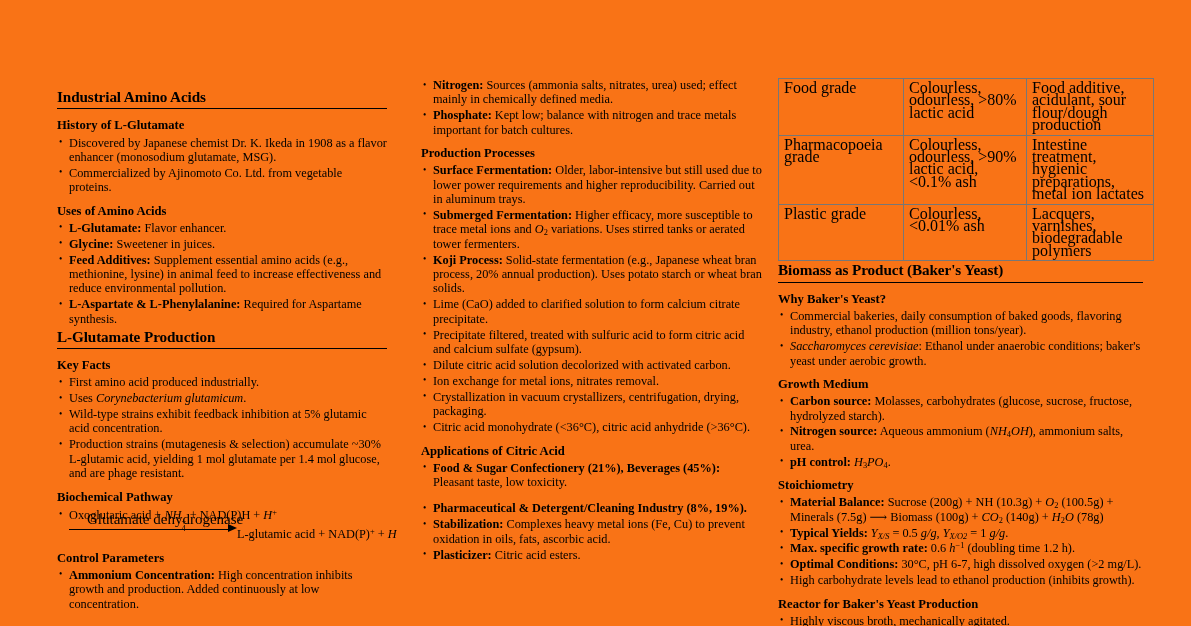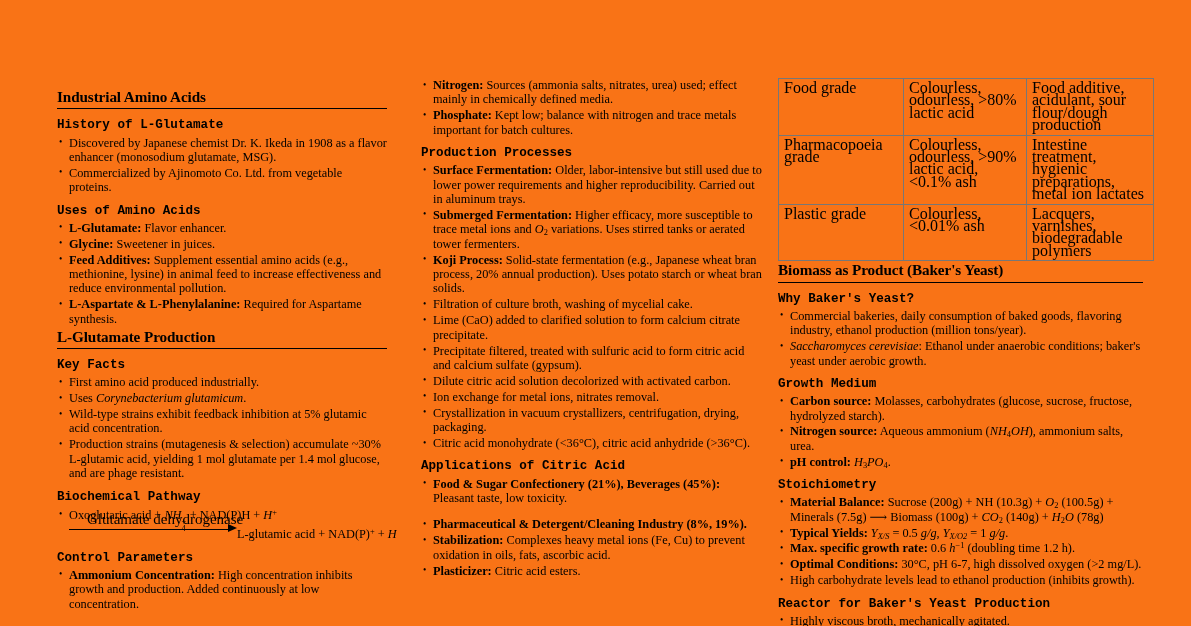--- a/index.html
+++ b/index.html
@@ -50,21 +50,20 @@
     border-top: 1.6px solid #000;
     margin: 0 0 9px 0;
     height: 0;
   }
   h2.sub {
     font-size: 12.6px;
     font-weight: bold;
     margin: 9px 0 2px 0;
     padding: 0;
     line-height: 1.2;
-    font-family: Liberation Mono, monospace;
   }
   h2.sub.first { margin-top: 0; }
 
   ul {
     list-style: none;
     margin: 0 0 0 0;
     padding: 0;
   }
   li {
     position: relative;
@@ -232,21 +231,20 @@
       </ul>
 
       <h2 class="sub">Production Processes</h2>
       <ul>
         <li><b>Surface Fermentation:</b> <span>Older, labor-intensive but still used due to lower power requirements and higher reproducibility. Carried out in aluminum trays.</span></li>
         <li><b>Submerged Fermentation:</b> <span>Higher efficacy, more susceptible to trace metal ions and </span><span class="mi"><span>O</span><sub>2</sub></span><span> variations. Uses stirred tanks or aerated tower fermenters.</span></li>
         <li><b>Koji Process:</b> <span>Solid-state fermentation (e.g., Japanese wheat bran process, 20% annual production). Uses potato starch or wheat bran solids.</span></li>
       </ul>
 
       <ul>
-        <li>Filtration of culture broth, washing of mycelial cake.</li>
         <li>Lime (CaO) added to clarified solution to form calcium citrate precipitate.</li>
         <li>Precipitate filtered, treated with sulfuric acid to form citric acid and calcium sulfate (gypsum).</li>
         <li>Dilute citric acid solution decolorized with activated carbon.</li>
         <li>Ion exchange for metal ions, nitrates removal.</li>
         <li>Crystallization in vacuum crystallizers, centrifugation, drying, packaging.</li>
         <li>Citric acid monohydrate (&lt;36°C), citric acid anhydride (&gt;36°C).</li>
       </ul>
 
       <h2 class="sub">Applications of Citric Acid</h2>
       <ul>

